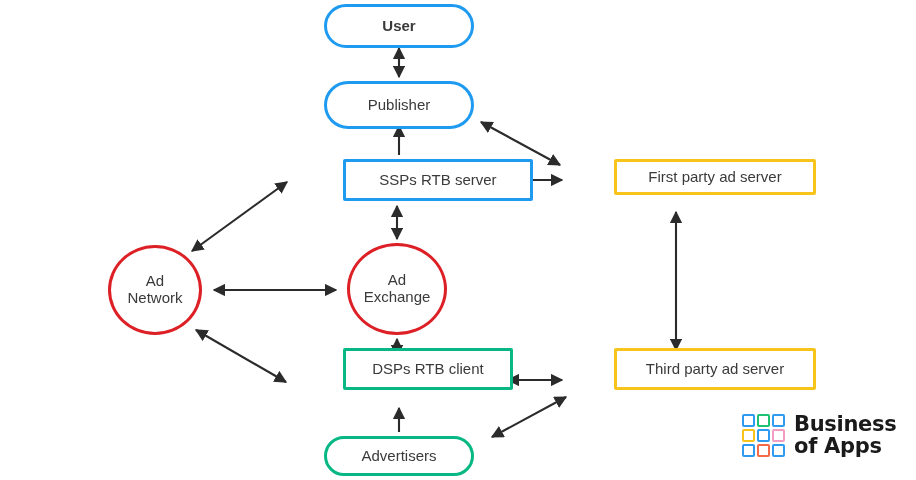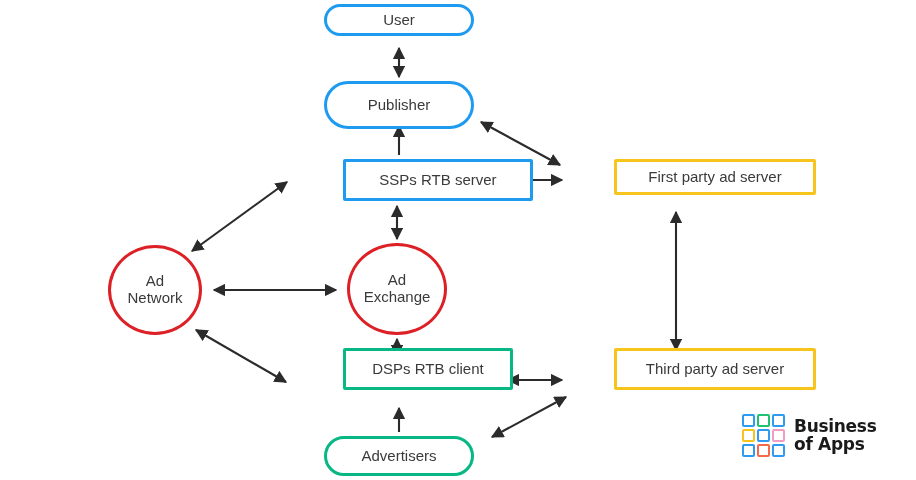--- a/index.html
+++ b/index.html
@@ -59,21 +59,21 @@
     box-sizing: border-box;
     border: 2px solid #2e9bf0;
     border-radius: 2px;
     display: block;
     width: 13px;
     height: 13px;
   }
   #logo-text {
     font-family: "DejaVu Sans", sans-serif;
     font-weight: bold;
-    font-size: 17px;
+    font-size: 21px;
     line-height: 1.04;
     color: #1a1a1a;
     letter-spacing: -0.3px;
   }
 </style>
 </head>
 <body>
 
 <div id="canvas">
 
@@ -97,21 +97,21 @@
         <line x1="196" y1="330" x2="286" y2="382" stroke="#2b2b2b" stroke-width="2.1" marker-end="url(#head-end)" marker-start="url(#head-start)"></line>
         <line x1="397" y1="339" x2="397" y2="356" stroke="#2b2b2b" stroke-width="2.1" marker-end="url(#head-end)" marker-start="url(#head-start)"></line>
         <line x1="508" y1="380" x2="562" y2="380" stroke="#2b2b2b" stroke-width="2.1" marker-end="url(#head-end)" marker-start="url(#head-start)"></line>
         <line x1="676" y1="212" x2="676" y2="350" stroke="#2b2b2b" stroke-width="2.1" marker-end="url(#head-end)" marker-start="url(#head-start)"></line>
         <line x1="399" y1="432" x2="399" y2="408" stroke="#2b2b2b" stroke-width="2.1" marker-end="url(#head-end)"></line>
         <line x1="492" y1="437" x2="566" y2="397" stroke="#2b2b2b" stroke-width="2.1" marker-end="url(#head-end)" marker-start="url(#head-start)"></line>
       </g>
   </svg>
 
   <div id="node-layer">
-      <div class="node pill" style="left: 324px; top: 4px; width: 150px; height: 32px; border-color: rgb(30, 155, 240);">
+      <div class="node pill" style="left: 324px; top: 4px; width: 150px; height: 44px; border-color: rgb(30, 155, 240); font-weight: bold;">
         <span>User</span>
       </div>
       <div class="node pill" style="left: 324px; top: 81px; width: 150px; height: 48px; border-color: rgb(30, 155, 240); align-items: center;">
         <span>Publisher</span>
       </div>
       <div class="node rect" style="left: 304px; top: 159px; width: 190px; height: 42px; border-color: rgb(30, 155, 240);">
         <span>SSPs RTB server</span>
       </div>
       <div class="node rect" style="left: 575px; top: 159px; width: 202px; height: 36px; border-color: rgb(247, 196, 28);">
         <span>First party ad server</span>

